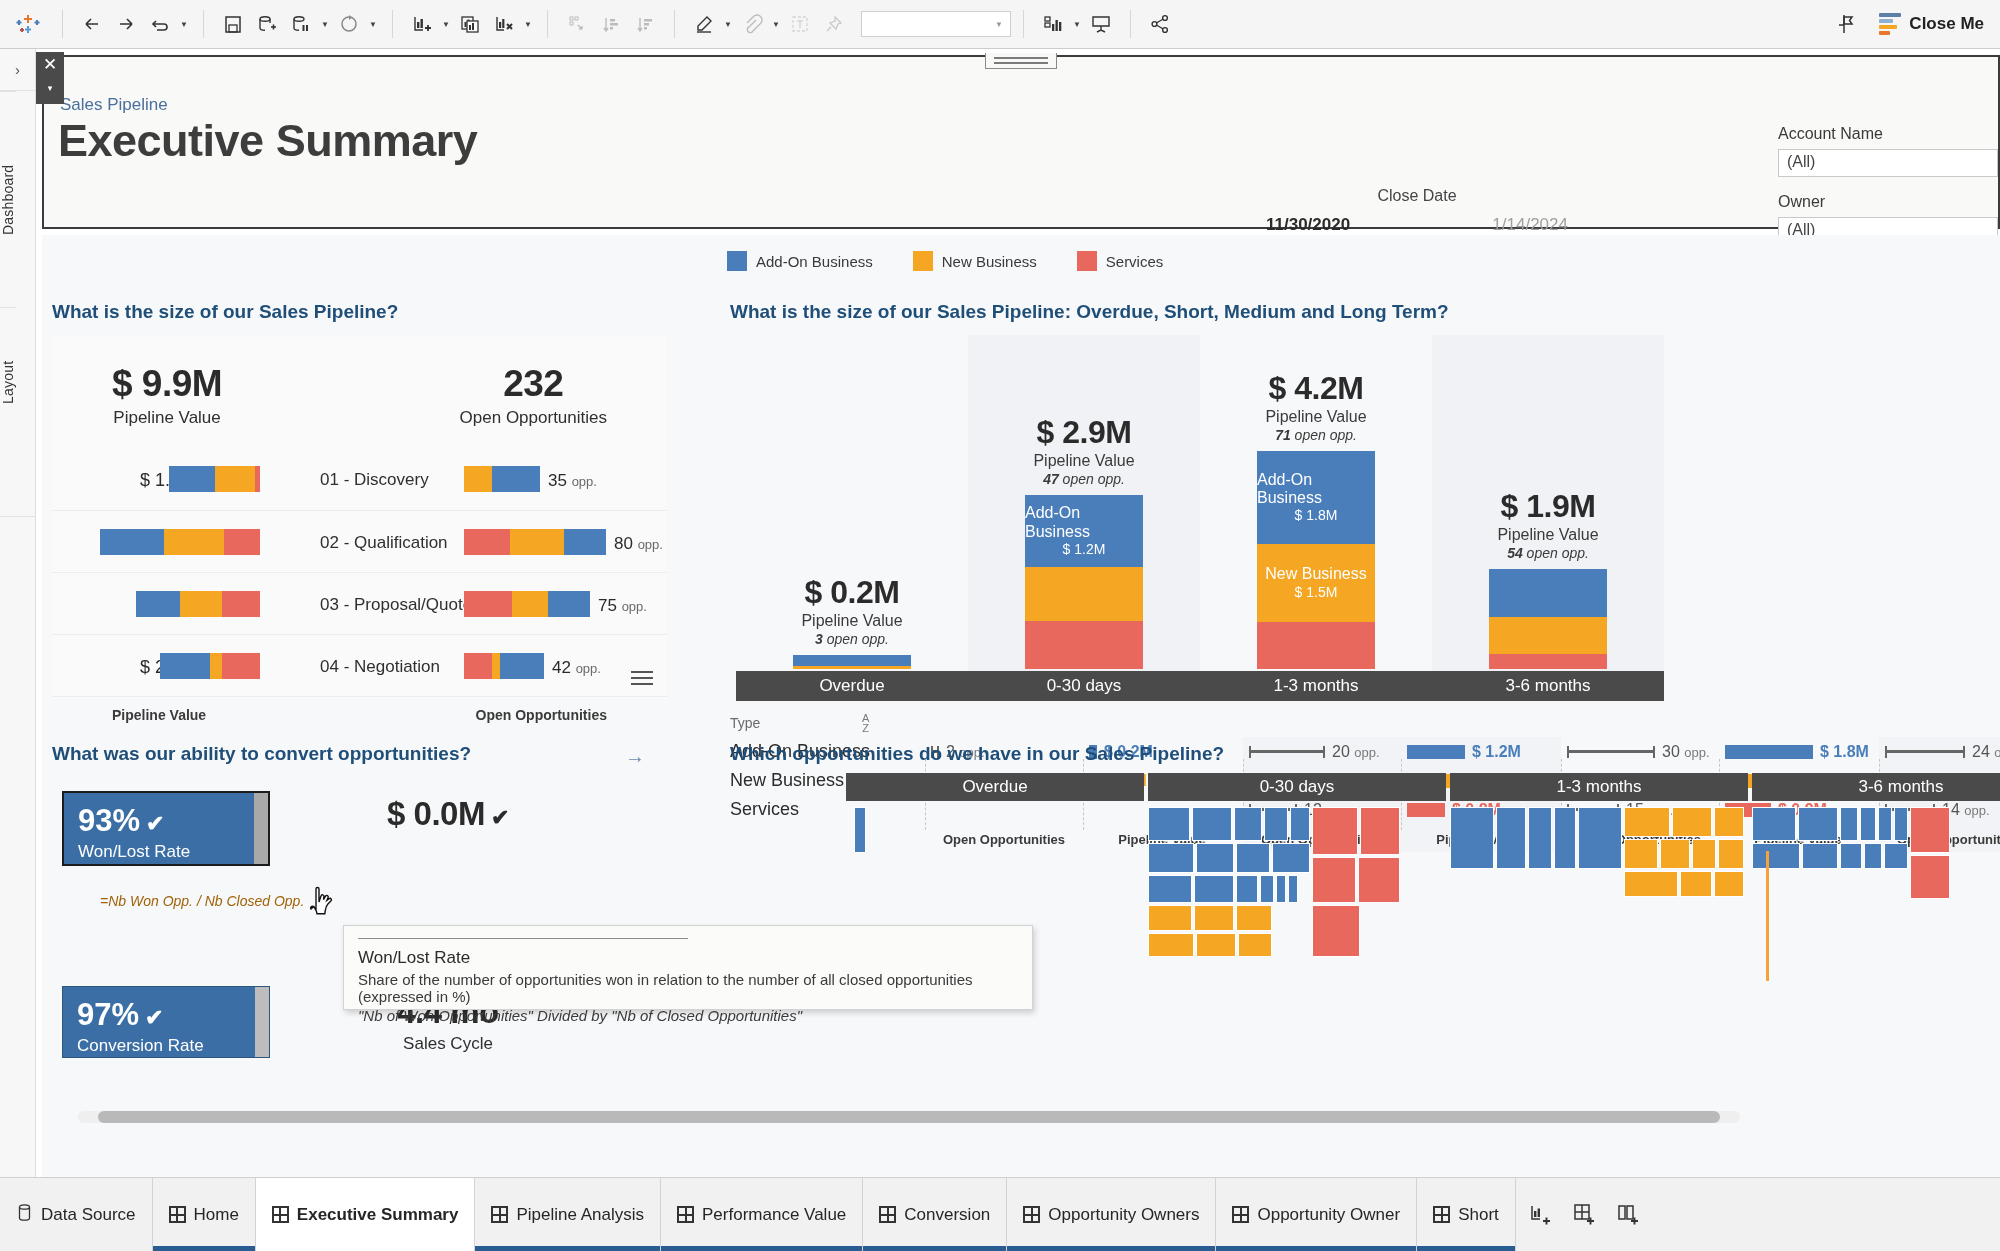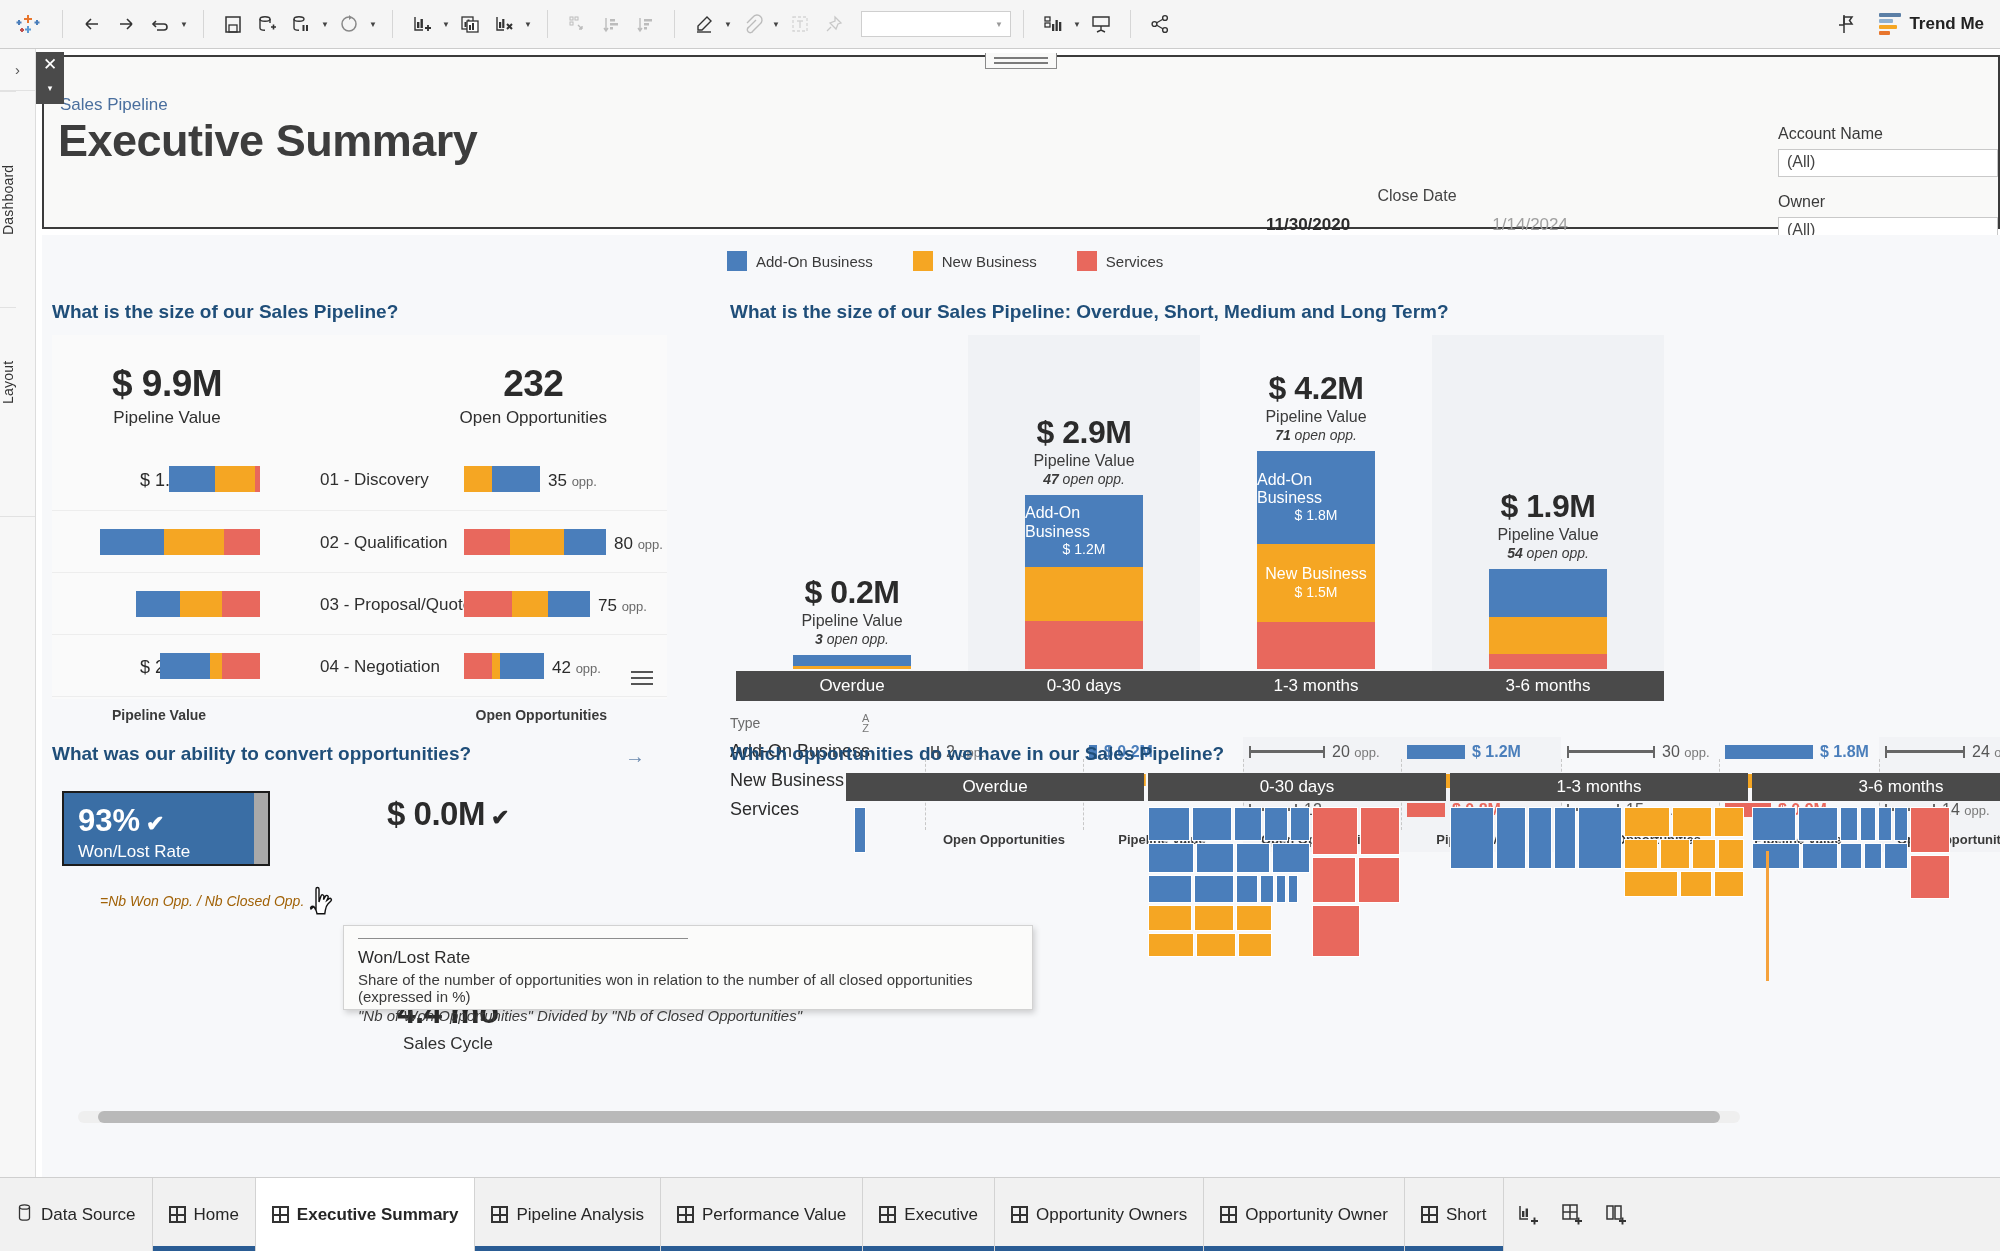--- a/index.html
+++ b/index.html
@@ -485,21 +485,21 @@
             <path d="M13 6h8l-2.5 3.5L21 13h-8z" stroke="#333" stroke-width="1.5" fill="none"></path>
           </svg>
       </div>
       <div class="showme">
         <span class="sm-bars">
           <i style="width:22px;background:#5b7fa6"></i>
           <i style="width:14px;background:#8fb0d0"></i>
           <i style="width:18px;background:#f5a623"></i>
           <i style="width:11px;background:#e8762d"></i>
         </span>
-        <span>Trend Me</span>
+        <span>Close Me</span>
       </div>
     </div>
   </div>
 
   <div class="rail">
     <div class="rail-exp">›</div>
     <div class="rail-item rail-dash">
       <span>Dashboard</span>
     </div>
     <div class="rail-item rail-layout">
@@ -892,20 +892,27 @@
         </div>
 
         <div class="tiny-note" style="left:48px; top:150px;">=Nb Won Opp. / Nb Closed Opp.</div>
 
         <div class="bigv" style="left:296px; top:52px; width:200px;">
           <div class="v">
             <span>$ 0.0M</span><span style="font-size:22px;margin-left:6px">✔</span>
           </div>
         </div>
 
+        <div class="tile" style="left:10px; top:243px; width:208px; height:72px; padding:12px 0 0 14px;">
+          <div class="tv">
+            <span>97%</span><span style="font-size:22px;margin-left:6px">✔</span>
+          </div>
+          <div class="tl">Conversion Rate</div>
+          <div class="sb"></div>
+        </div>
 
         <div class="bigv" style="left:296px; top:250px; width:200px;">
           <div class="v">4.4 mo</div>
           <div class="l">Sales Cycle</div>
         </div>
       </div>
 
       <div class="p-rb">
         <div class="panel-q">Which opportunities do we have in our Sales Pipeline?</div>
         <div class="prospects">Prospects</div>
@@ -1026,21 +1033,21 @@
           <span>Pipeline Analysis</span>
           <span class="ul"></span>
         </div>
         <div class="tab">
           <span class="sheet-ico"></span>
           <span>Performance Value</span>
           <span class="ul"></span>
         </div>
         <div class="tab">
           <span class="sheet-ico"></span>
-          <span>Executive</span>
+          <span>Conversion</span>
           <span class="ul"></span>
         </div>
         <div class="tab">
           <span class="sheet-ico"></span>
           <span>Opportunity Owners</span>
           <span class="ul"></span>
         </div>
         <div class="tab">
           <span class="sheet-ico"></span>
           <span>Opportunity Owner</span>

